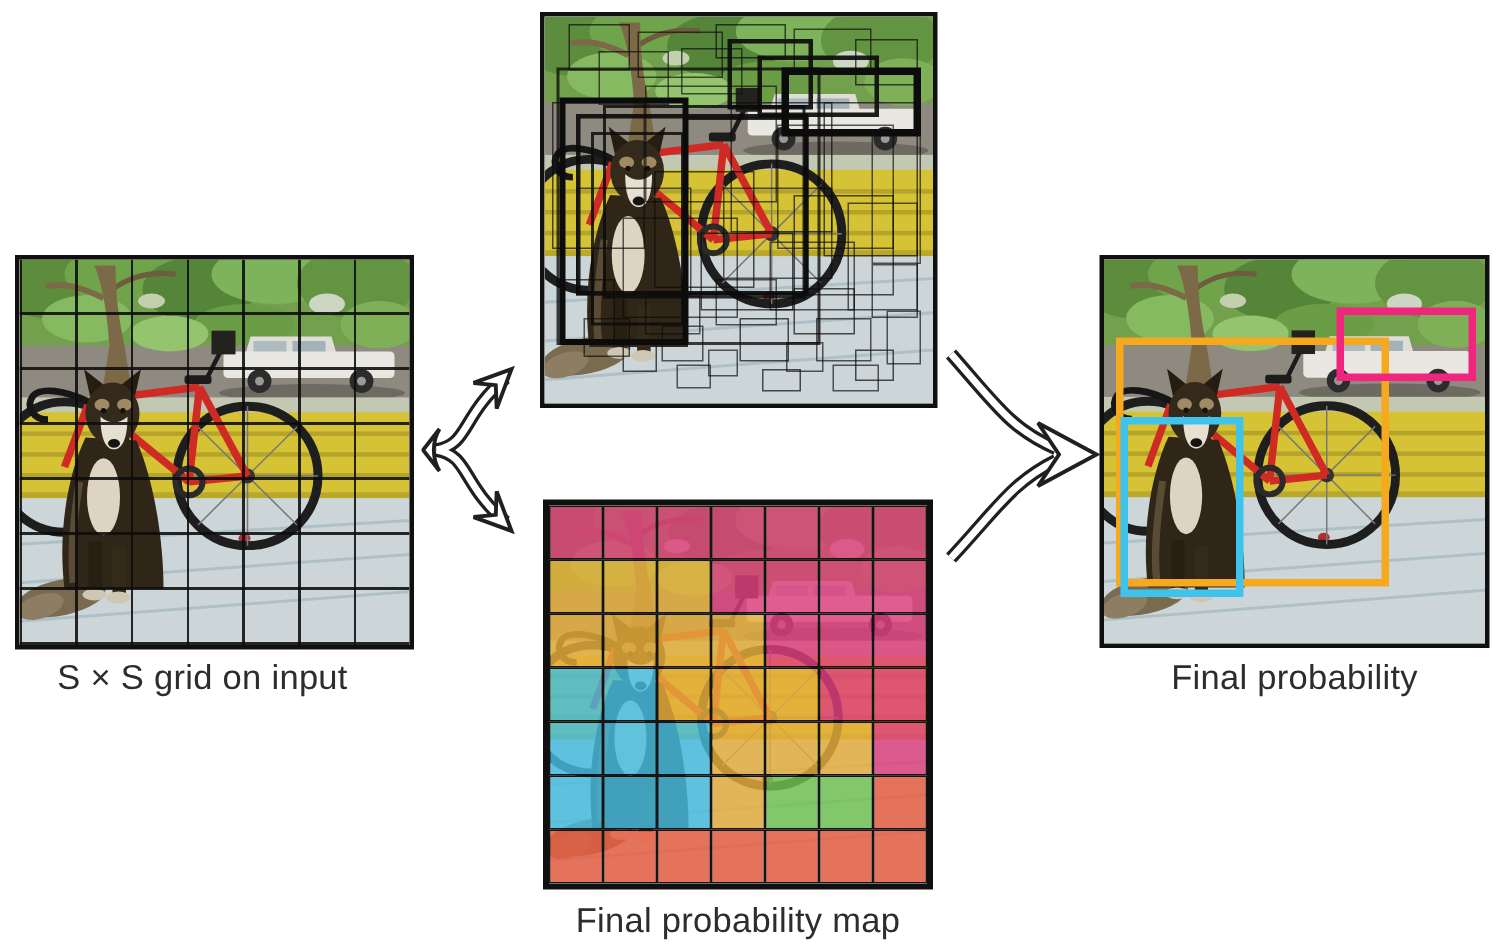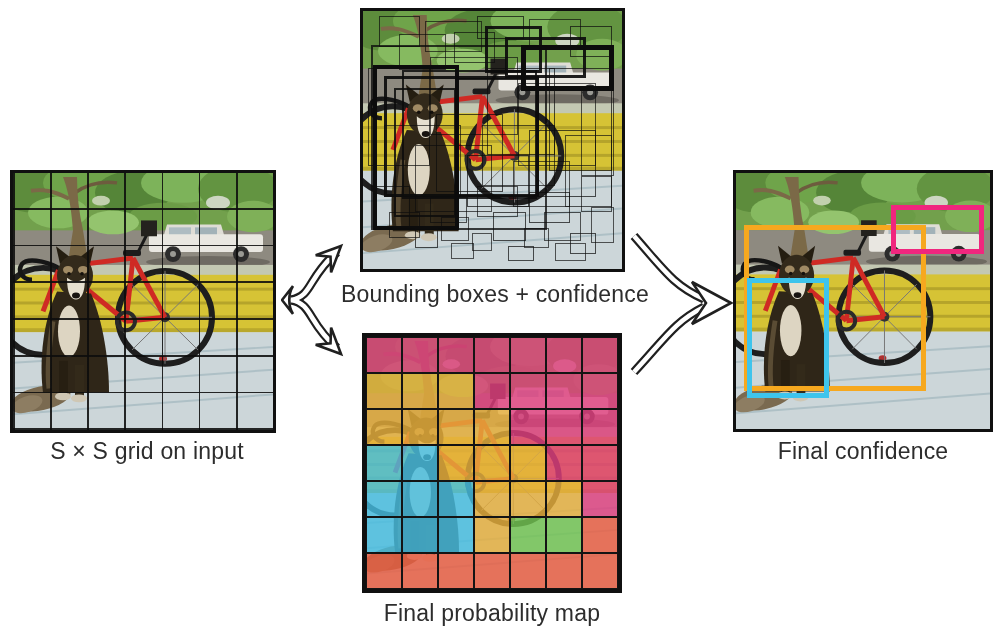--- a/index.html
+++ b/index.html
@@ -121,21 +121,21 @@
       </symbol>
     </defs>
   </svg>
 
   <div class="panel" style="left:10px;top:170px;width:266px;height:263px;">
     <svg class="scene" viewBox="0 0 260 260" preserveAspectRatio="none">
         <use href="#scene"></use>
       </svg>
     <div class="grid-overlay"></div>
   </div>
-  <div class="lbl" style="left:14px;top:438px;width:266px;">S × S grid on input</div>
+  <div class="lbl" style="left:2px;top:438px;width:266px;">S × S grid on input</div>
 
   <div class="panel" style="left:360px;top:8px;width:265px;height:264px;">
     <svg class="scene" viewBox="0 0 260 260" preserveAspectRatio="none">
         <use href="#scene"></use>
       </svg>
     <div style="position:absolute;inset:0;">
         <div class="bbox" style="left: 61%; top: 13%; width: 36%; height: 18%; border-width: 5px; opacity: 1;"></div>
         <div class="bbox" style="left: 55%; top: 10%; width: 31%; height: 16%; border-width: 3px; opacity: 0.92;"></div>
         <div class="bbox" style="left: 47%; top: 6%; width: 22%; height: 18%; border-width: 3px; opacity: 0.92;"></div>
         <div class="bbox" style="left: 4%; top: 21%; width: 33%; height: 64%; border-width: 4px; opacity: 1;"></div>
@@ -177,21 +177,20 @@
         <div class="bbox" style="left: 50%; top: 78%; width: 13%; height: 11%; border-width: 1.5px; opacity: 0.71;"></div>
         <div class="bbox" style="left: 62%; top: 84%; width: 10%; height: 8%; border-width: 1.2px; opacity: 0.668;"></div>
         <div class="bbox" style="left: 70%; top: 78%; width: 14%; height: 11%; border-width: 1.2px; opacity: 0.668;"></div>
         <div class="bbox" style="left: 80%; top: 86%; width: 10%; height: 8%; border-width: 1.5px; opacity: 0.71;"></div>
         <div class="bbox" style="left: 88%; top: 76%; width: 9%; height: 14%; border-width: 1.2px; opacity: 0.668;"></div>
         <div class="bbox" style="left: 34%; top: 90%; width: 9%; height: 6%; border-width: 1.2px; opacity: 0.668;"></div>
         <div class="bbox" style="left: 56%; top: 91%; width: 10%; height: 6%; border-width: 1.5px; opacity: 0.71;"></div>
         <div class="bbox" style="left: 74%; top: 90%; width: 12%; height: 7%; border-width: 1.2px; opacity: 0.668;"></div>
       </div>
   </div>
-  <div class="lbl" style="left:315px;top:281px;width:360px;">Bounding boxes + confidence</div>
 
   <div class="panel" style="left:362px;top:333px;width:260px;height:260px;border-width:4px;">
     <svg class="scene" viewBox="0 0 260 260" preserveAspectRatio="none">
         <use href="#scene"></use>
       </svg>
     <div class="cm-grid">
         <div class="cm-cell">
           <div class="cm-fill" style="background: rgb(223, 62, 126);"></div>
         </div>
         <div class="cm-cell">
@@ -345,21 +344,21 @@
   <div class="panel" style="left:733px;top:170px;width:260px;height:262px;">
     <svg class="scene" viewBox="0 0 260 260" preserveAspectRatio="none">
         <use href="#scene"></use>
       </svg>
     <div style="position:absolute;inset:0;">
         <div class="det" style="left: 3%; top: 20.5%; width: 72%; height: 64.5%; border: 5px solid rgb(246, 168, 31);"></div>
         <div class="det" style="left: 61%; top: 12.5%; width: 36.5%; height: 19%; border: 5px solid rgb(240, 38, 126);"></div>
         <div class="det" style="left: 4.5%; top: 41%; width: 32%; height: 47%; border: 5px solid rgb(62, 196, 236);"></div>
       </div>
   </div>
-  <div class="lbl" style="left:733px;top:438px;width:260px;">Final confidence</div>
+  <div class="lbl" style="left:733px;top:438px;width:260px;">Final probability</div>
 
   <svg class="arrow" style="left:281px;top:230px;" width="84" height="140" viewBox="0 0 84 140">
     <path class="rib-b" d="M10,70 C32,66 26,48 56,22"></path>
     <path class="rib-b" d="M10,70 C32,74 26,92 56,118"></path>
     <path class="rib-w" d="M10,70 C32,66 26,48 56,22"></path>
     <path class="rib-w" d="M10,70 C32,74 26,92 56,118"></path>
     <path class="ahead" d="M12,56 L1,70 L12,84 C7,76 7,64 12,56 Z"></path>
     <path class="ahead" transform="translate(60,16) rotate(-42)" d="M0,0 L-25,-10 L-15,1 L-25,13 Z"></path>
     <path class="ahead" transform="translate(60,124) rotate(42)" d="M0,0 L-25,-13 L-15,-1 L-25,10 Z"></path>
   </svg>

